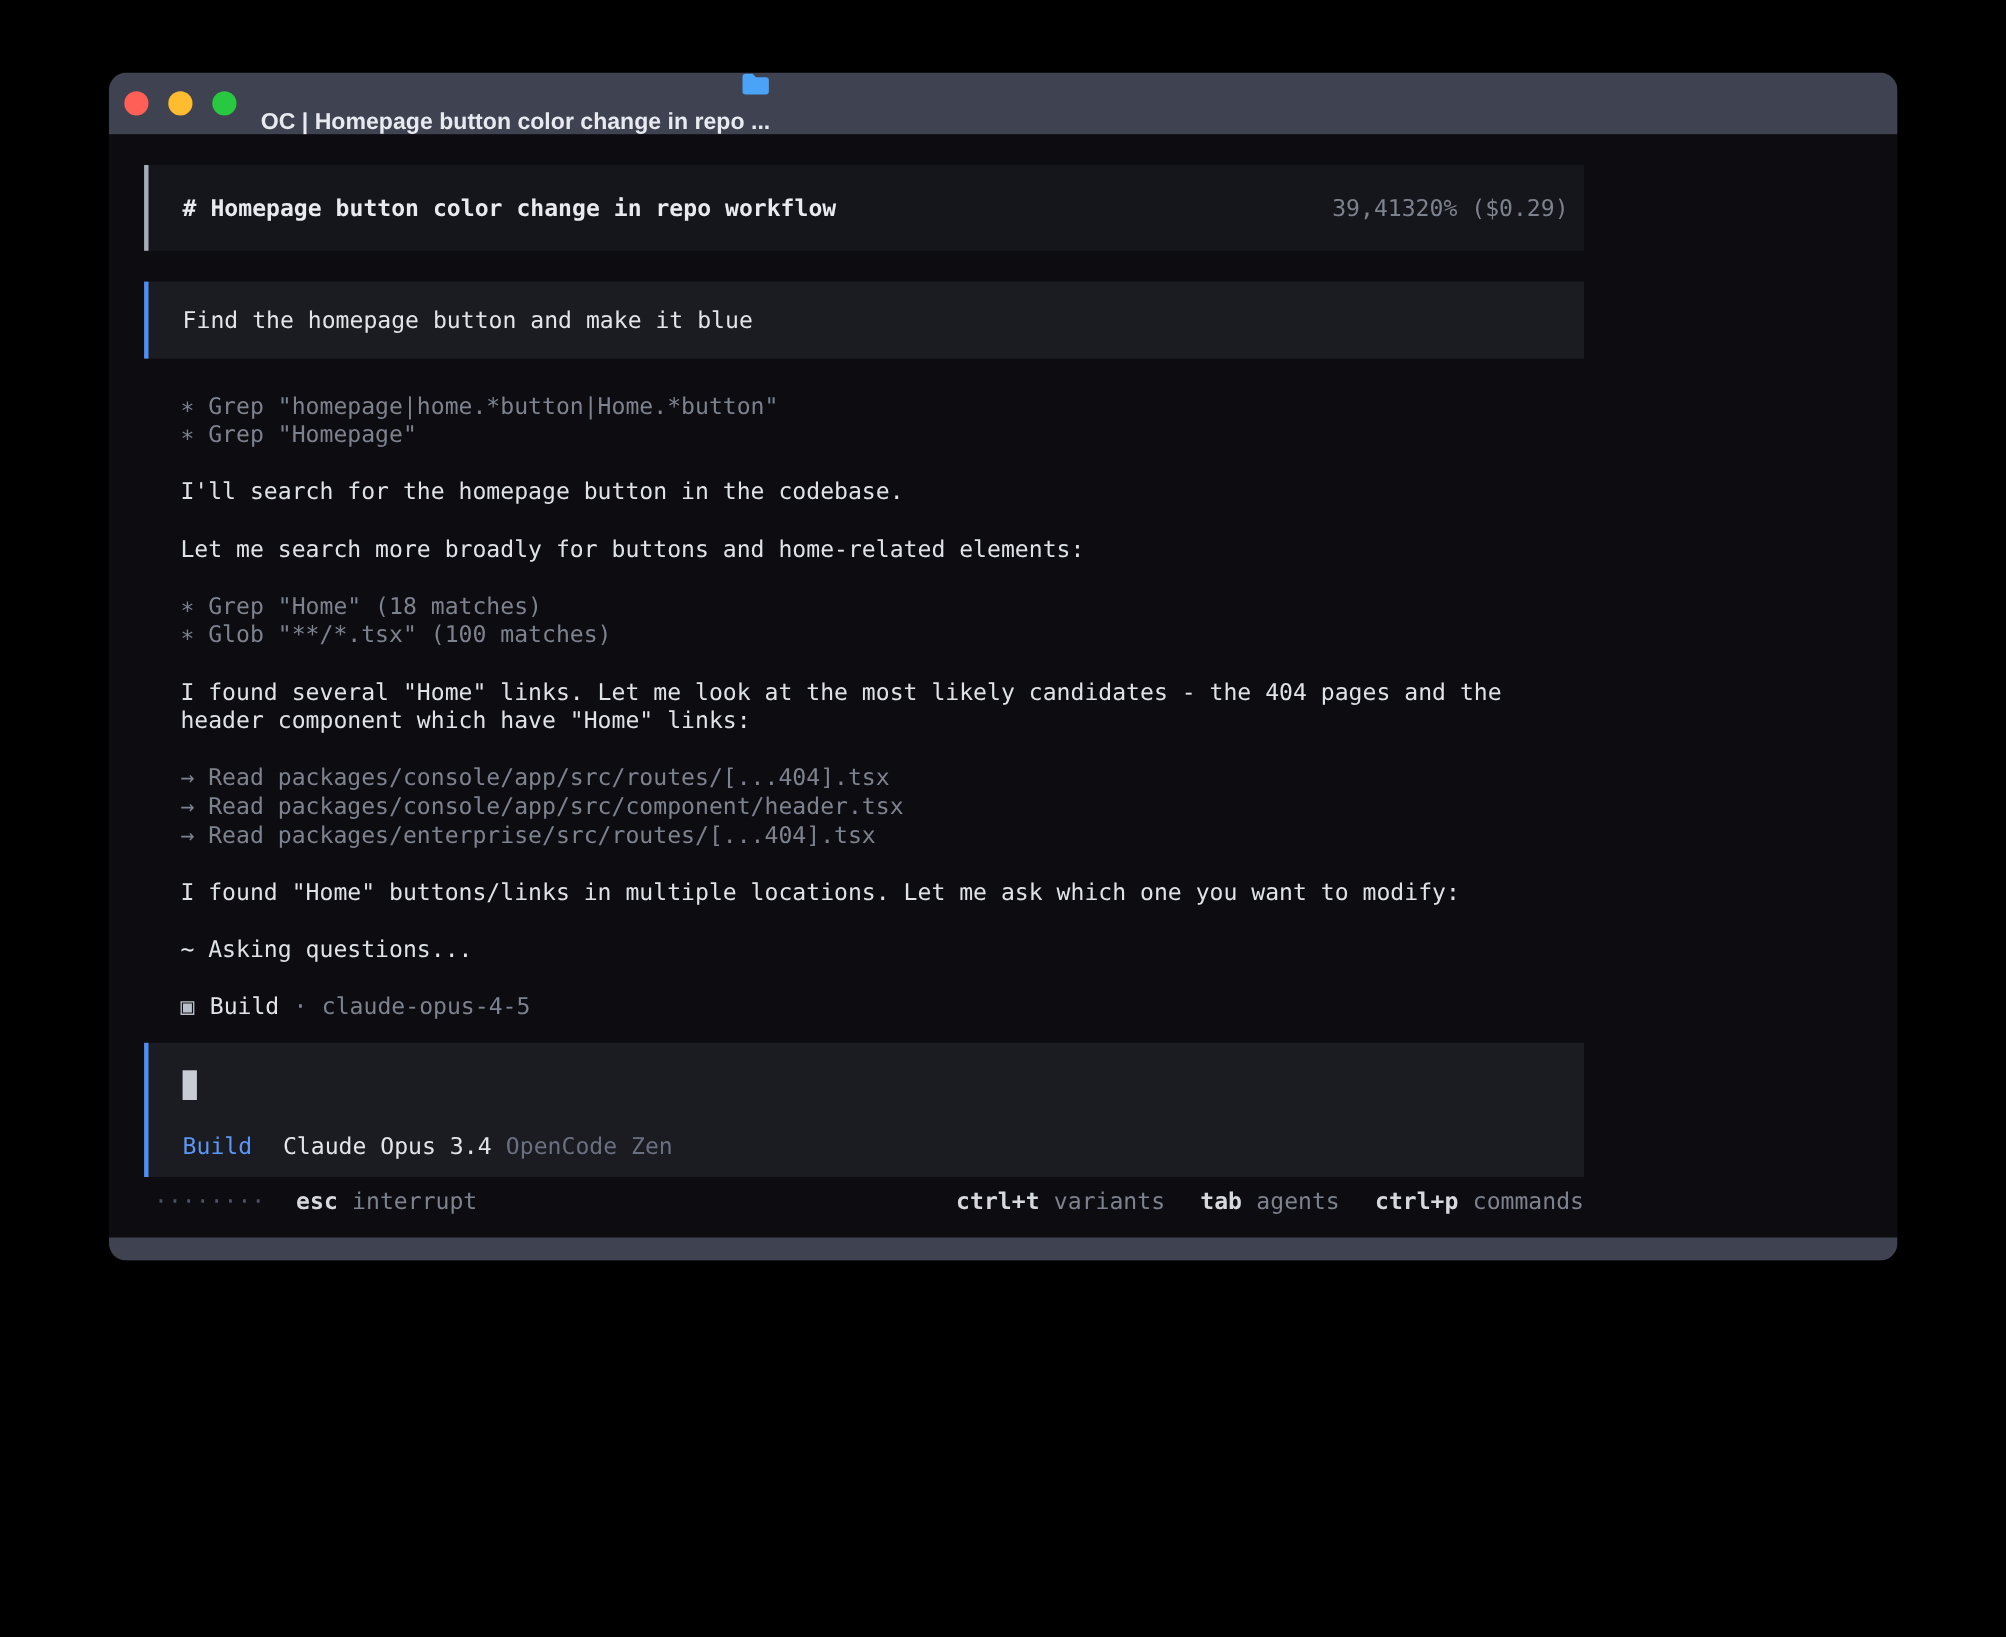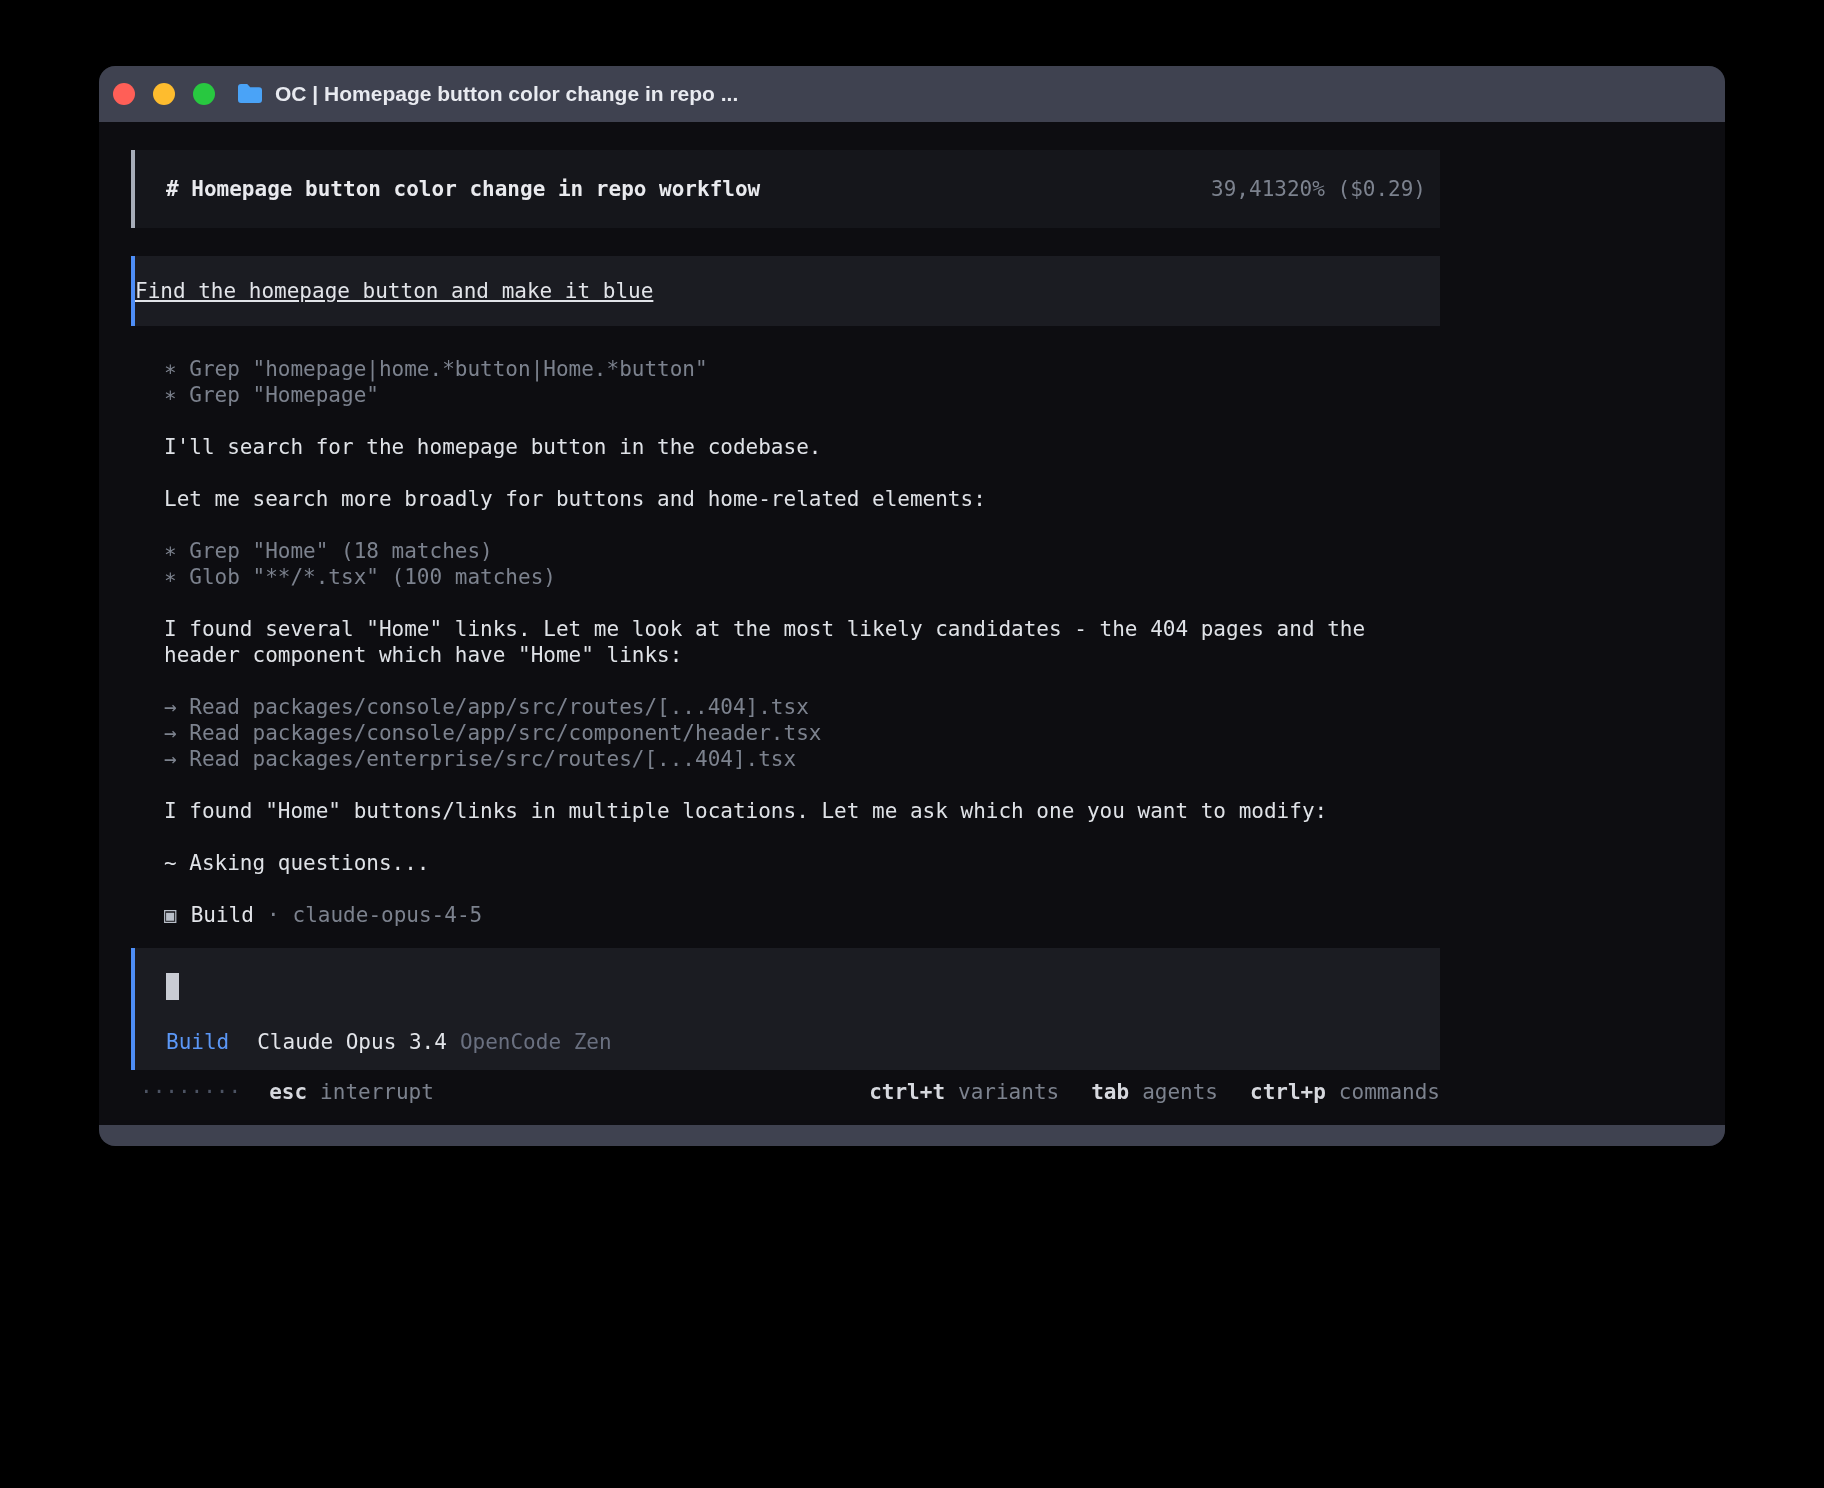--- a/index.html
+++ b/index.html
@@ -18,39 +18,38 @@
   .titlebar {
     height:56px; flex:none; background:#3f4250;
     display:flex; align-items:center; padding:0 14px;
   }
   .traffic { display:flex; gap:18px; flex:none; }
   .light { width:22px; height:22px; border-radius:50%; display:inline-block; }
   .light.c { background:#ff5f57; }
   .light.m { background:#febc2e; }
   .light.z { background:#28c840; }
   .titlegroup {
-    margin-left:22px; display:flex; align-items:flex-start; gap:12px;
-    font-family:"Liberation Sans",sans-serif; font-weight:bold; font-size:21px; color:#e8eaf0;
+    margin-left:22px; display:flex; align-items:flex-end; gap:12px;
+    font-family:"Liberation Sans",sans-serif; font-weight:bold; font-size:21px; color:#e8eaf0;flex-direction:column;
   }
   .foldericon { display:flex; align-items:center; }
   
   .tbody { flex:1; padding:28px 0 0 32px; overflow:hidden; }
   .content { width:1309px; }
   .hdr {
     height:78px; background:#15161b; border-left:4px solid #a7adb9;
     display:flex; align-items:center; justify-content:space-between;
     padding:0 14px 0 31px; margin-bottom:28px;text-align:right;
   }
   .hdr-title { font-weight:bold; color:#e9eaee; }
   .hdr-stats { display:flex; color:#7c828e; }
   .usr {
     height:70px; background:#1b1c22; border-left:4px solid #4e8ef7;
-    display:flex; align-items:center; margin-bottom:30px;
+    display:flex; align-items:center; padding-left:31px; margin-bottom:30px;
     color:#e2e4e9;
-    text-decoration:underline;
   }
   .conv { padding-left:33px; width:1296px; line-height:26px; }
   .conv .para { margin-bottom:26px; width:1263px; }
   .conv .para:last-child { margin-bottom:0; }
   .dim { color:#7c828e; }
   .status-line { display:flex; align-items:center; }
   .status-icon { color:#b9bfc9; margin-right:14px; }
   .status-agent { color:#e2e4e9; margin-right:13px; }
   .status-sep { margin-right:13px; }
   

